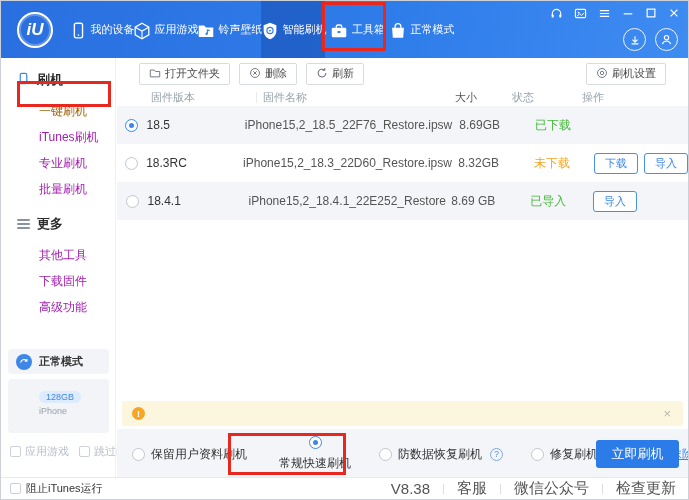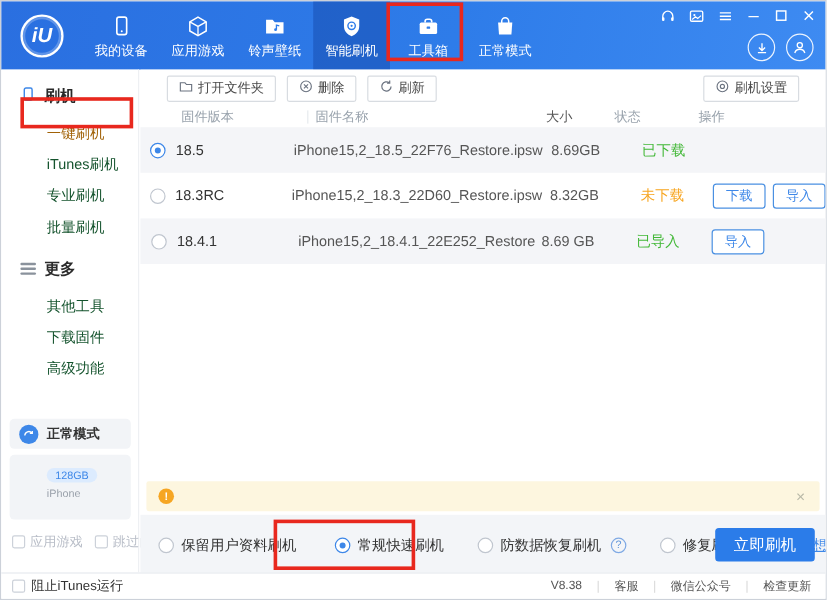--- a/index.html
+++ b/index.html
@@ -9,35 +9,35 @@
 
   
   .header { position:absolute; top:0; left:0; right:0; height:57px;
     background:linear-gradient(105deg,#2a6fe0 0%,#2e7ce9 55%,#3e8bf2 100%); display:flex; align-items:center; }
   .logo { display:flex; align-items:center; gap:7px; padding:0 14px 0 16px; }
   .logo-mark { width:36px; height:36px; border:2px solid #fff; border-radius:50%; display:flex; align-items:center; justify-content:center;
     color:#fff; font-weight:bold; font-style:italic; font-size:17px; box-shadow:inset 0 0 0 2px rgba(255,255,255,.25); }
   .logo-text .cn { color:#fff; font-size:17px; font-weight:bold; letter-spacing:1px; line-height:18px; }
   .logo-text .url { color:#dce9fb; font-size:9px; line-height:10px; }
   .nav { display:flex; height:57px; margin-left:2px; }
-  .nav-item { width:64px; height:57px; display:flex; flex-direction:column; align-items:center; justify-content:center; gap:3px; cursor:pointer; }
+  .nav-item { width:64px; height:57px; display:flex; align-items:center; justify-content:center; gap:3px; cursor:pointer; }
   .nav-item.active { background:rgba(10,50,140,.32); }
   .nav-label { color:#fff; font-size:11px; white-space:nowrap; }
   .nav-icon { height:22px; display:flex; align-items:flex-end; }
   .header-right { position:absolute; right:8px; top:4px; width:110px; }
   .win-controls { display:flex; justify-content:flex-end; align-items:center; gap:11px; height:16px; }
   .win-controls svg { display:block; }
   .header-circles { display:flex; justify-content:flex-end; gap:9px; margin-top:7px; padding-right:2px; }
   .circle-btn { width:23px; height:23px; border:1.4px solid rgba(255,255,255,.9); border-radius:50%; display:flex; align-items:center; justify-content:center; }
 
   
   .sidebar { position:absolute; top:57px; left:0; width:115px; bottom:22px; background:#fff; border-right:1px solid #eef0f3; }
   .side-section { margin-top:12px; }
   .side-head { display:flex; align-items:center; gap:7px; padding-left:16px; height:20px; font-size:13px; font-weight:bold; color:#2b2b2b; }
-  .side-item { padding-left:38px; height:26px; line-height:26px; font-size:12px; color:#14532d; cursor:pointer; white-space:nowrap; }
+  .side-item { padding-left:38px; height:26px; line-height:26px; font-size:12px; color:#a21caf; cursor:pointer; white-space:nowrap; }
   .side-item.selected { color:#a16207; }
   .ham { display:inline-block; width:13px; }
   .ham i { display:block; height:1.6px; background:#8a929c; margin:2.4px 0; border-radius:1px; }
   .mode-card { position:absolute; left:7px; top:291px; width:101px; height:25px; background:#f2f4f7; border-radius:4px;
     display:flex; align-items:center; gap:7px; padding-left:8px; }
   .mode-icon { width:16px; height:16px; border-radius:50%; background:#3d87e8; display:flex; align-items:center; justify-content:center; }
   .mode-label { font-size:11px; font-weight:bold; color:#333; }
   .device-card { position:absolute; left:7px; top:321px; width:101px; height:54px; background:#f2f4f7; border-radius:4px; padding:7px 0 0 8px; }
   .device-row { display:flex; align-items:center; gap:6px; }
   .device-icon { width:17px; height:17px; border:1.3px solid #3d87e8; border-radius:50%; display:flex; align-items:center; justify-content:center; }
@@ -77,32 +77,32 @@
   .notice { position:absolute; left:5px; right:5px; top:343px; height:25px; background:#fdf6df; border-radius:2px;
     display:flex; align-items:center; padding:0 10px; }
   .notice-icon { width:13px; height:13px; border-radius:50%; background:#f6a623; color:#fff; font-size:9px; font-weight:bold;
     display:flex; align-items:center; justify-content:center; margin-right:7px; flex:0 0 auto; }
   .notice-text { font-size:11px; color:#5f5f5f; }
   .notice-close { margin-left:auto; color:#b9b9a8; font-size:13px; cursor:pointer; padding:0 2px; }
 
   .options { position:absolute; left:0; right:0; top:371px; height:50px; background:#f3f5f8; display:flex; align-items:center; padding-left:15px; }
   .opt { display:flex; align-items:center; gap:6px; font-size:12px; color:#333; cursor:pointer; white-space:nowrap; }
   .opt + .opt { margin-left:28px; }
-  .opt2 { margin-left:32px !important; }
+  .opt2 { margin-left:32px !important;flex-direction:column; }
   .help-dot { width:13px; height:13px; border:1px solid #7fa9e4; border-radius:50%; color:#5e94da; font-size:9px;
     display:flex; align-items:center; justify-content:center; margin-left:2px; cursor:pointer; }
   .erase-link { margin-left:6px; font-size:12px; color:#3d87e8; text-decoration:underline; cursor:pointer; white-space:nowrap; }
   .flash-btn { position:absolute; right:9px; top:11px; width:83px; height:28px; background:#2b7ce9; color:#fff; font-size:13px;
     border:none; border-radius:3px; display:flex; align-items:center; justify-content:center; cursor:pointer; }
 
   
   .statusbar { position:absolute; left:0; right:0; bottom:0; height:22px; background:#fff; border-top:1px solid #e6e9ee;
     display:flex; align-items:center; padding:0 12px 0 9px; }
   .sb-left { display:flex; align-items:center; gap:5px; font-size:11px; color:#333; cursor:pointer; }
-  .sb-right { margin-left:auto; display:flex; align-items:center; gap:13px; font-size:10px; color:#555; }
+  .sb-right { margin-left:auto; display:flex; align-items:center; gap:13px; font-size:15px; color:#555; }
   .sb-sep { width:1px; height:10px; background:#ddd; }
   .sb-link { cursor:pointer; white-space:nowrap; }
 
   
   .anno { position:absolute; border:3px solid #e8281e; pointer-events:none; z-index:50; }
 </style>
 </head>
 <body>
 
 <div class="window">

